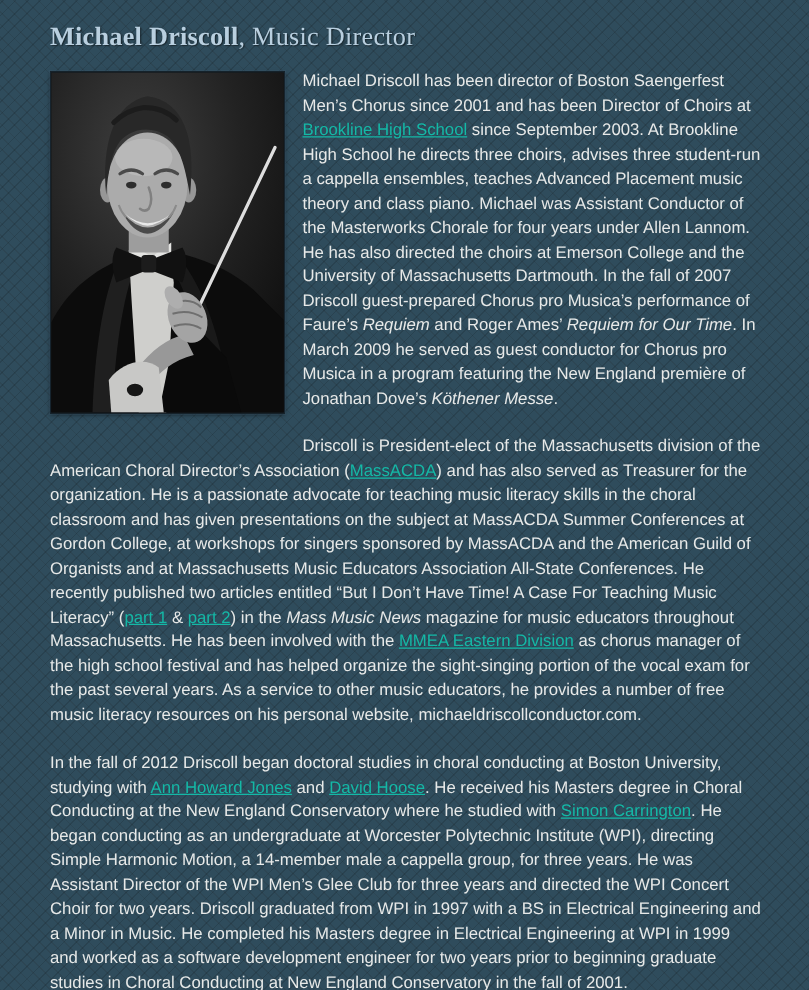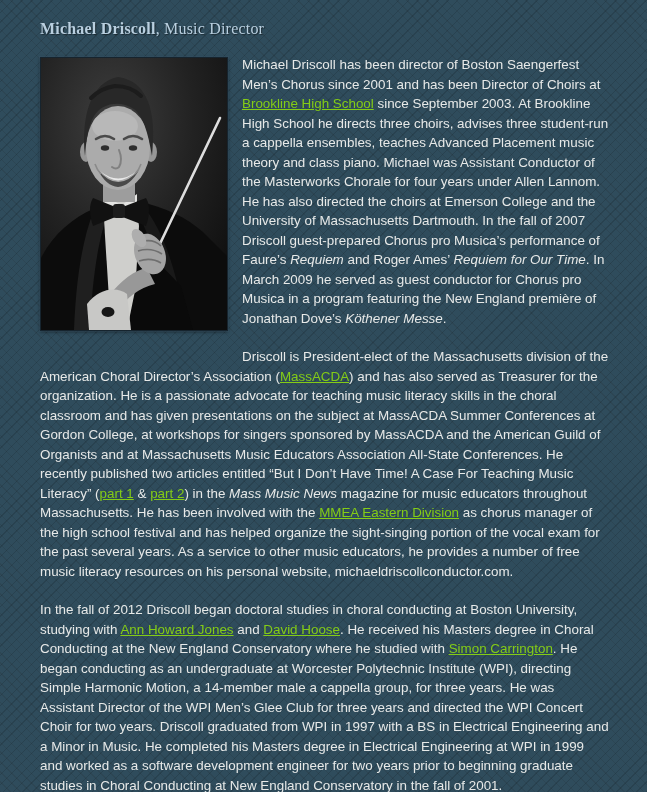--- a/index.html
+++ b/index.html
@@ -9,21 +9,21 @@
     background-image:
       repeating-linear-gradient(45deg, rgba(0,0,0,.13) 0 1px, transparent 1px 7px),
       repeating-linear-gradient(-45deg, rgba(0,0,0,.13) 0 1px, transparent 1px 7px),
       repeating-linear-gradient(45deg, rgba(255,255,255,.025) 0 1px, transparent 1px 7px);
     font-family:"Liberation Sans", sans-serif;
   }
   .page{padding:16px 37px 0 40px;}
   h1{
     margin:0 0 13px 0;
     font-family:"Liberation Serif","DejaVu Serif",serif;
-    font-size:16px;line-height:26px;
+    font-size:21px;line-height:26px;
     color:#b9cfdf;font-weight:normal;
     text-shadow:1px 1px 1px rgba(0,0,0,.45);
     letter-spacing:.2px;
   }
   h1 .strong{font-weight:bold;}
   .photo-frame{
     float:left;
     width:186px;height:272px;
     margin:2px 14px 17px 0;
     border:1px solid #16242e;
@@ -33,21 +33,21 @@
   .photo-frame svg{display:block;width:100%;height:100%;}
   p{
     margin:0 0 19px 0;
     font-size:13.4px;line-height:19.5px;
     color:#e7e9e8;
   }
   p:last-child{margin-bottom:0;}
   a.lnk{color:#f04a3e;text-decoration:underline;cursor:pointer;}
   em{}
 </style>
-<style>a.lnk{color:#84cc16;} p{color:#e7e9e8;} h1{color:#b9cfdf;}</style></head>
+<style>a.lnk{color:#14b8a6;} p{color:#e7e9e8;} h1{color:#b9cfdf;}</style></head>
 <body>
 
 <div class="page">
 
   <h1><span class="strong">Michael Driscoll</span><span>, Music Director</span></h1>
 
   <div class="content">
 
     <div class="photo-frame">
       <svg viewBox="0 0 186 272" xmlns="http://www.w3.org/2000/svg" role="img">

